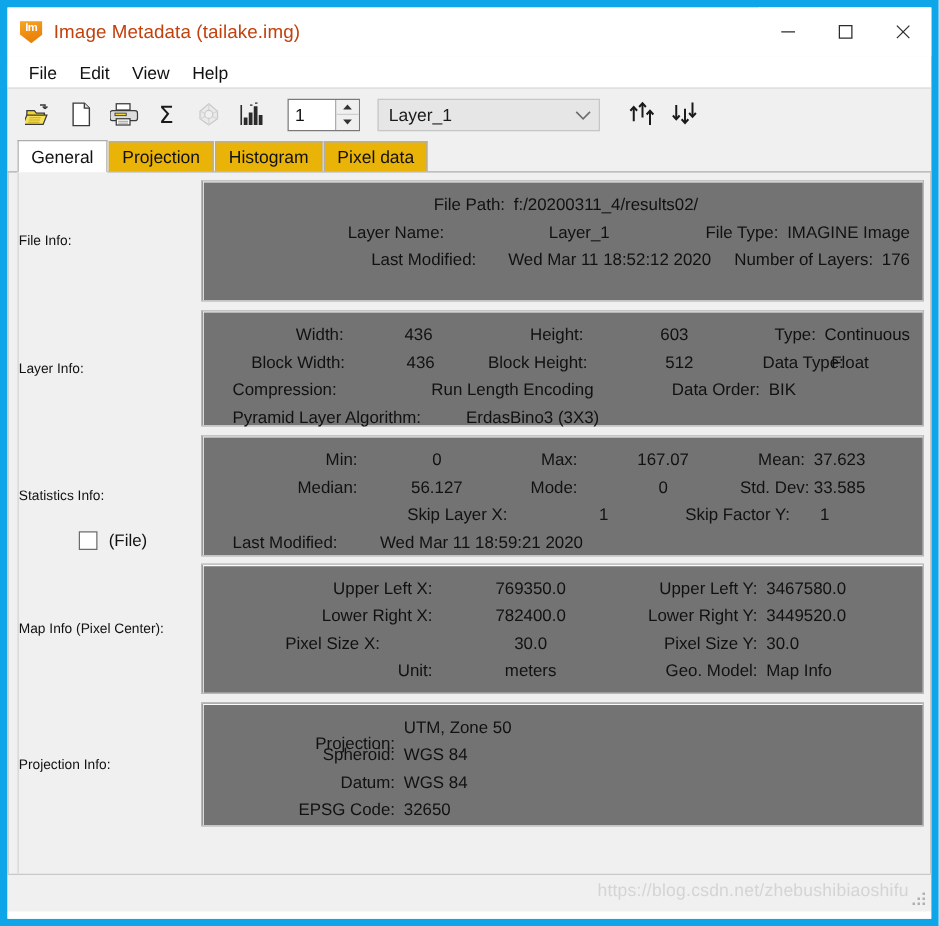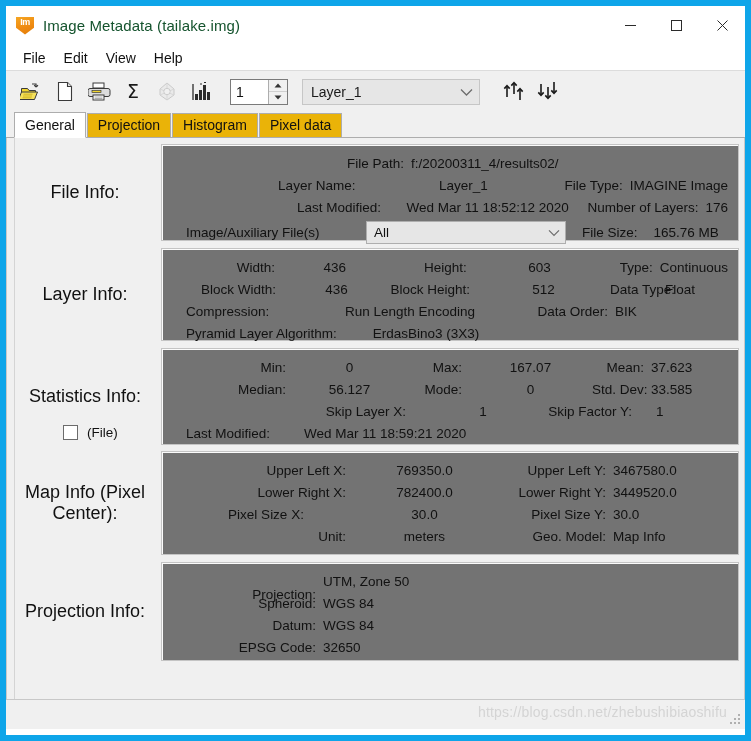--- a/index.html
+++ b/index.html
@@ -40,21 +40,21 @@
     clip-path: polygon(0% 0%, 100% 0%, 100% 62%, 50% 100%, 0% 62%);
     display: flex; align-items: flex-start; justify-content: center;
   }
   .title-icon .shield span {
     color: #fff; font-size: 9px; font-weight: bold;
     line-height: 11px; letter-spacing: -0.4px;
     font-family: "Liberation Sans", sans-serif;
   }
   .title-text {
     font-size: 15px;
-    color: #14532d;
+    color: #c2410c;
     letter-spacing: 0.1px;
   }
   .win-buttons {
     position: absolute;
     right: 0; top: 0;
     height: 39px;
     display: flex;
   }
   .win-btn {
     width: 46px; height: 39px;
@@ -185,23 +185,23 @@
     border-right: 1px solid #d4d4d4;
   }
 
   .row {
     display: flex;
     align-items: center;
     padding-left: 8px;
   }
   .row-label {
     width: 146px;
-    text-align: center;
+    text-align: left;
     padding-right: 6px;
-    font-size: 18px;
+    font-size: 11px;
     color: #111;
     flex: 0 0 auto;
   }
   .panel {
     width: 578px;
     border: 1px solid #c4c4c4;
     background: #737373;
     box-shadow: inset 1px 1px 0 #fbfbfb;
     padding: 7px 10px 7px 24px;
     flex: 0 0 auto;
@@ -440,34 +440,20 @@
           <span class="fl-val" style="width:267px;">Layer_1</span>
           <span class="fl-lab">File Type:</span>
           <span class="fl-val">IMAGINE Image</span>
         </div>
         <div class="fline">
           <span class="fl-lab" style="width:218px;">Last Modified:</span>
           <span class="fl-val" style="width:230px;">Wed Mar 11 18:52:12 2020</span>
           <span class="fl-lab">Number of Layers:</span>
           <span class="fl-val">176</span>
         </div>
-        <div class="fline" style="height:28px;">
-          <span class="fl-lab" style="width:0;text-align:left;white-space:nowrap;">Image/Auxiliary File(s)</span>
-          <span style="display:inline-block;width:180px;"></span>
-          <span style="display:flex;align-items:center;width:200px;height:23px;background:#e6e6e6;border:1px solid #aeaeae;padding:0 5px 0 7px;">
-            <span style="flex:1">All</span>
-            <span>
-              <svg width="12" height="8" viewBox="0 0 12 8">
-                  <path d="M1 1.3 L6 6.3 L11 1.3" fill="none" stroke="#6d6d6d" stroke-width="1.2"></path>
-                </svg>
-            </span>
-          </span>
-          <span class="fl-lab" style="padding-left:16px;">File Size:</span>
-          <span class="fl-val" style="padding-left:16px;">165.76 MB</span>
-        </div>
       </div>
     </div>
 
     <div class="row grp">
       <div class="row-label">Layer Info:</div>
       <div class="panel" style="height:93px;">
         <div class="fline">
           <span class="fl-lab" style="width:90px;">Width:</span>
           <span class="fl-val" style="width:114px;">436</span>
           <span class="fl-lab" style="width:80px;">Height:</span>

